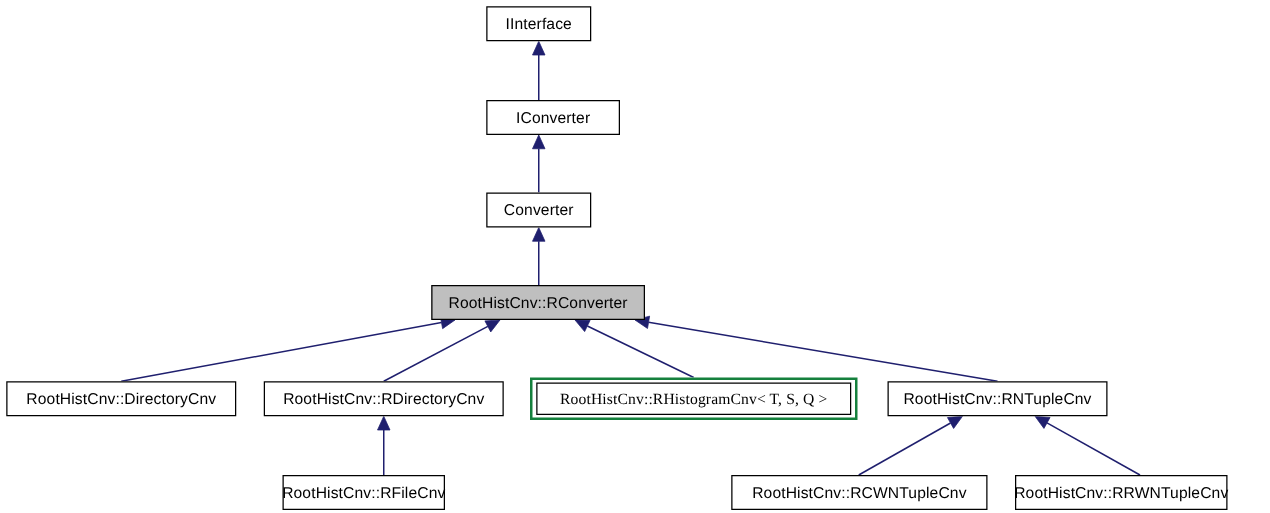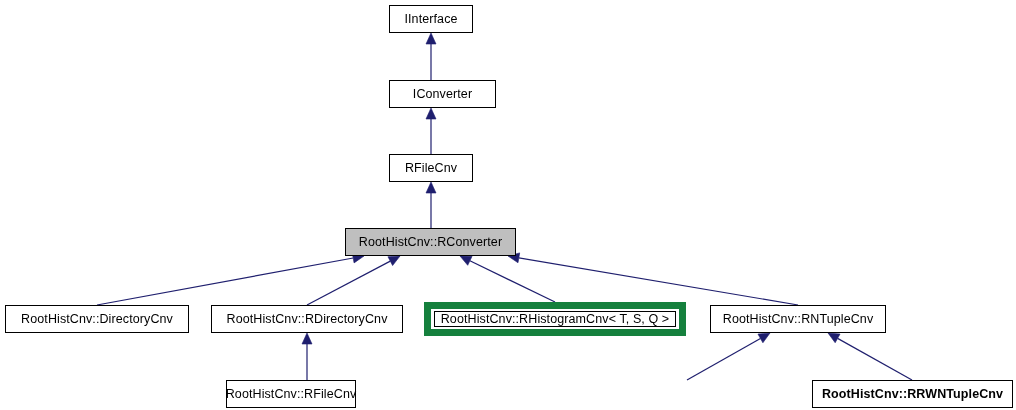--- a/index.html
+++ b/index.html
@@ -37,22 +37,23 @@
     background: #bfbfbf;
   }
   .node .label {
     font-size: 12.5px;
     color: #000000;
     line-height: 1;
     white-space: nowrap;
     letter-spacing: 0.1px;
   }
   .node.template {
-    border: 7px solid #15803d;
+    border: 2px solid #15803d;
     padding: 3px;
+    font-family: Liberation Serif, serif;
   }
   .node.template .inner {
     border: 1px solid #000000;
     width: 100%;
     height: 100%;
     display: flex;
     align-items: center;
     justify-content: center;
     background: #ffffff;
   }
@@ -103,21 +104,21 @@
         <polygon points="828,333 840.0409491999703,334.0077412186343 835.1580793777218,342.7345723903125" fill="#1f1f6e" stroke="#1f1f6e" stroke-width="0.6"></polygon>
       </g>
     </svg>
 <div class="node" style="left: 389px; top: 5px; width: 84px; height: 28px;">
       <span class="label">IInterface</span>
     </div>
     <div class="node" style="left: 389px; top: 80px; width: 107px; height: 28px;">
       <span class="label">IConverter</span>
     </div>
     <div class="node" style="left: 389px; top: 154px; width: 84px; height: 28px;">
-      <span class="label">RFileCnv</span>
+      <span class="label">Converter</span>
     </div>
     <div class="node" style="left: 5px; top: 305px; width: 184px; height: 28px;">
       <span class="label">RootHistCnv::DirectoryCnv</span>
     </div>
     <div class="node highlight" style="left: 345px; top: 228px; width: 171px; height: 28px;">
       <span class="label">RootHistCnv::RConverter</span>
     </div>
     <div class="node" style="left: 211px; top: 305px; width: 192px; height: 28px;">
       <span class="label">RootHistCnv::RDirectoryCnv</span>
     </div>
@@ -125,16 +126,19 @@
       <div class="inner">
         <span class="label">RootHistCnv::RHistogramCnv&lt; T, S, Q &gt;</span>
       </div>
     </div>
     <div class="node" style="left: 710px; top: 305px; width: 176px; height: 28px;">
       <span class="label">RootHistCnv::RNTupleCnv</span>
     </div>
     <div class="node" style="left: 226px; top: 380px; width: 130px; height: 28px;">
       <span class="label">RootHistCnv::RFileCnv</span>
     </div>
-    <div class="node" style="left: 812px; top: 380px; width: 201px; height: 28px; font-weight: bold;">
+    <div class="node" style="left: 585px; top: 380px; width: 205px; height: 28px;">
+      <span class="label">RootHistCnv::RCWNTupleCnv</span>
+    </div>
+    <div class="node" style="left: 812px; top: 380px; width: 170px; height: 28px;">
       <span class="label">RootHistCnv::RRWNTupleCnv</span>
     </div>
   </div>
 
 </body></html>

